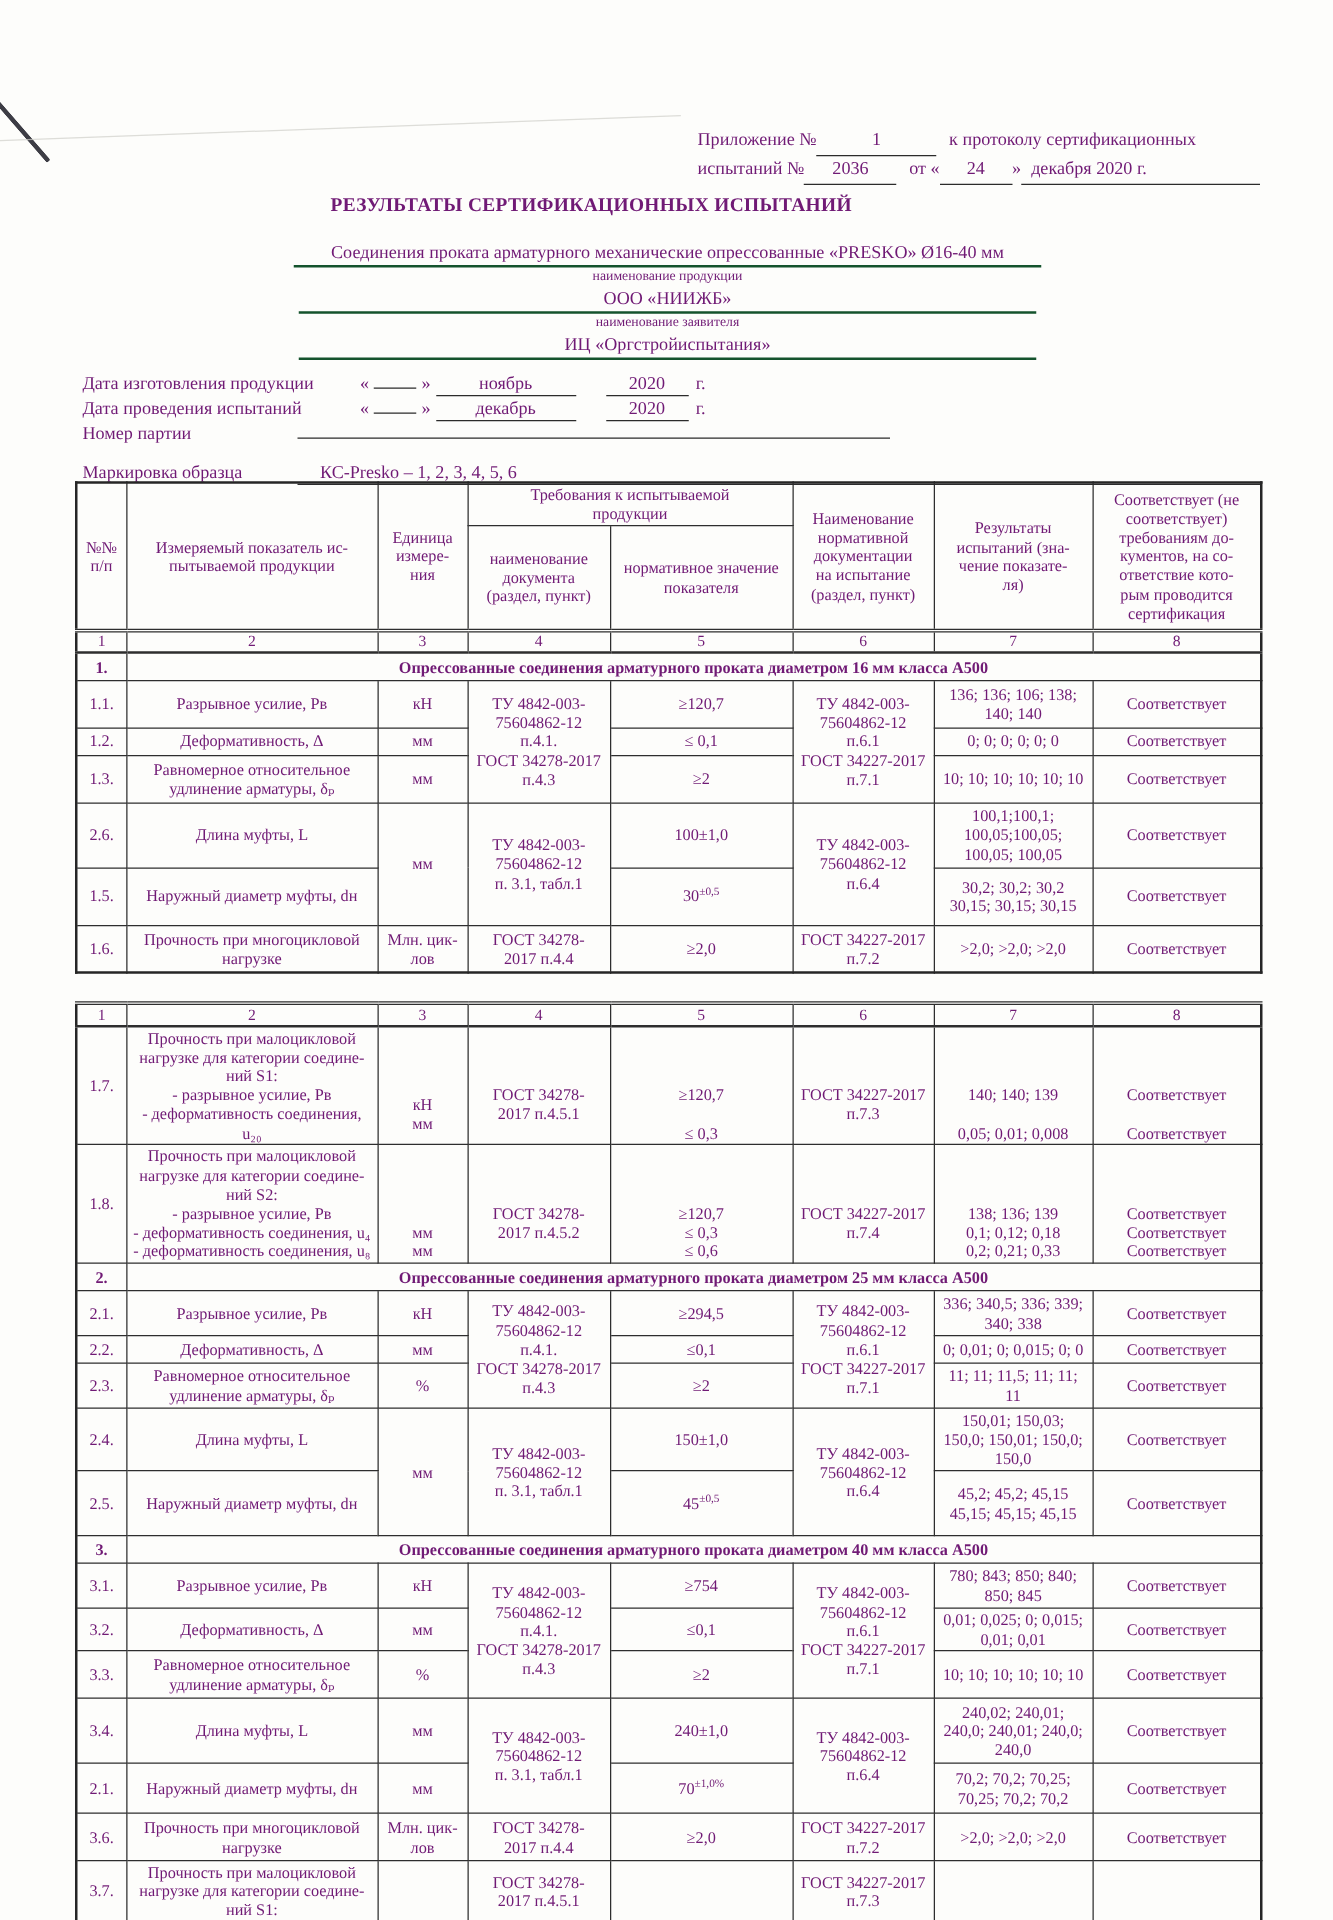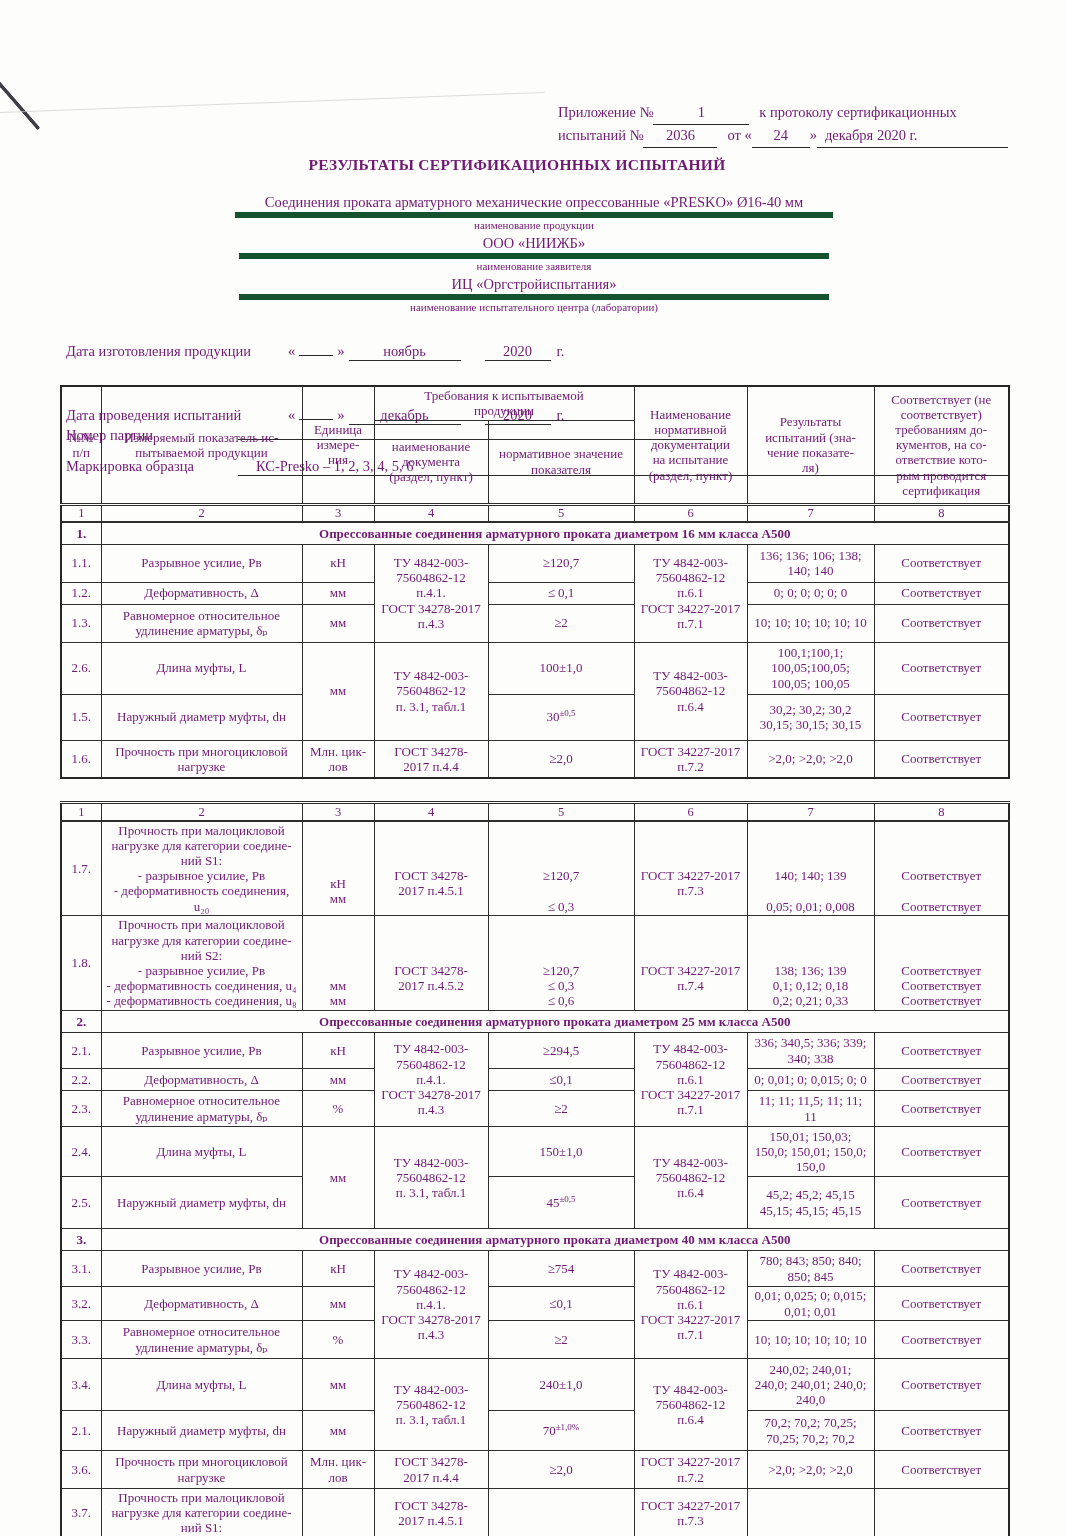--- a/index.html
+++ b/index.html
@@ -11,29 +11,29 @@
   .crease{position:absolute;left:0;top:112px;width:545px;border-top:1px solid #cfcfc9;
           transform:rotate(-2.1deg);transform-origin:left top;opacity:.7;}
   
   .appendix{position:absolute;left:558px;top:102px;width:450px;font-size:14.5px;line-height:1.5;}
   .ap-row{display:flex;align-items:baseline;}
   .u{display:inline-block;border-bottom:1px solid #2b2b2b;text-align:center;}
   .ap-rest{margin-left:10px;}
   .u-grow{flex:1;text-align:left;padding-left:8px;}
   
   .doc-title{position:absolute;left:0;top:156px;width:946px;text-align:center;
-             font-weight:bold;font-size:15.5px;letter-spacing:.3px;padding-left:44px;}
+             font-weight:bold;font-size:15.5px;letter-spacing:.3px;}
   .center-block{position:absolute;left:60px;top:193px;width:948px;text-align:center;}
-  .line-value{display:inline-block;font-size:14.5px;border-bottom:6px solid #14532d;
+  .line-value{display:inline-block;font-size:14.5px;border-bottom:2px solid #14532d;
               padding:0 30px 1px 30px;}
   .caption{font-size:11px;margin:1px 0 3px 0;}
   
   .fields{position:absolute;left:66px;top:299px;width:942px;font-size:14.5px;}
   .f-row{display:flex;align-items:baseline;margin-bottom:2px;}
-  .f-label{width:218px;margin-top:44px;}
+  .f-label{width:218px;}
   .f-label-sm{width:172px;}
   .q{padding:0 4px;}
   .u-day{width:34px;}
   .u-month{width:112px;}
   .u-year{width:66px;}
   .g-suffix{padding-left:6px;}
   .u-batch{width:474px;}
   .u-mark{flex:1;text-align:left;padding-left:18px;margin-top:12px;}
   
   .tbl{position:absolute;left:60px;border-collapse:collapse;width:948px;table-layout:fixed;
@@ -75,21 +75,20 @@
   </div>
 
   <div class="doc-title">РЕЗУЛЬТАТЫ СЕРТИФИКАЦИОННЫХ ИСПЫТАНИЙ</div>
 
   <div class="center-block">
     <div><span class="line-value">Соединения проката арматурного механические опрессованные «PRESKO» Ø16-40 мм</span></div>
     <div class="caption">наименование продукции</div>
     <div><span class="line-value" style="min-width:530px">ООО «НИИЖБ»</span></div>
     <div class="caption">наименование заявителя</div>
     <div><span class="line-value" style="min-width:530px">ИЦ «Оргстройиспытания»</span></div>
-    <div class="caption">наименование испытательного центра (лаборатории)</div>
   </div>
 
   <div class="fields">
     <div class="f-row">
       <span class="f-label">Дата изготовления продукции</span>
       <span class="q">«</span>
       <span class="u u-day"></span>
       <span class="q">»</span>
       <span class="u u-month">ноябрь</span>
       <span class="u u-year" style="margin-left:24px">2020</span>

